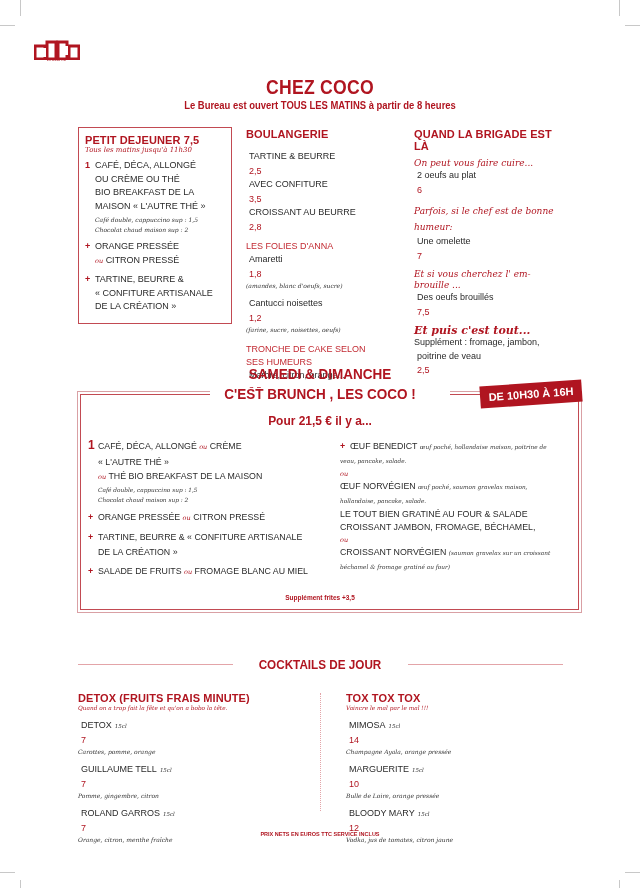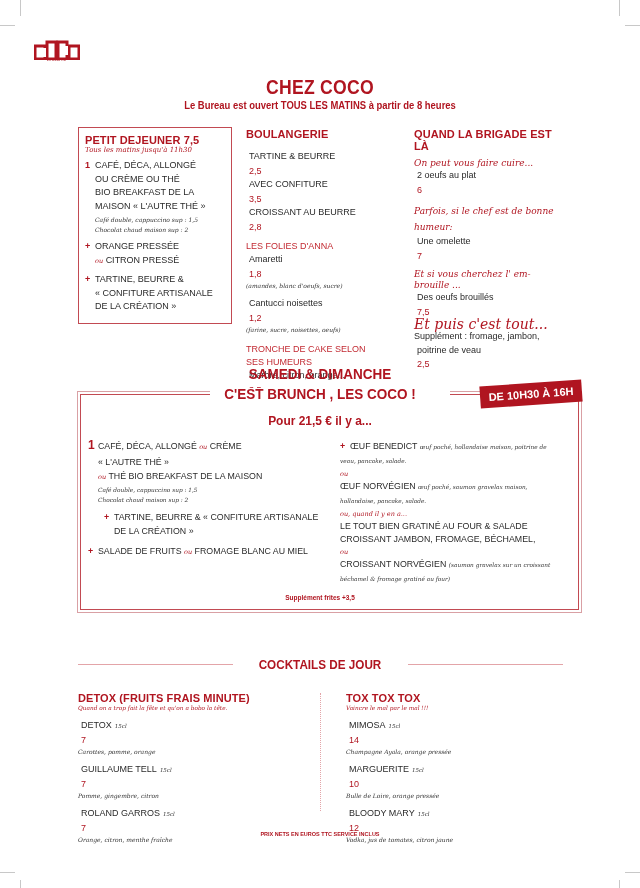--- a/index.html
+++ b/index.html
@@ -157,21 +157,21 @@
       <span class="lbl">Une omelette</span>
       <span class="dots"></span>
       <span class="price">7</span>
     </div>
   <div class="script" style="font-size:9px;line-height:11px;margin-top:6px;">Et si vous  cherchez l' em-brouille ...</div>
   <div class="row">
       <span class="lbl">Des oeufs brouillés</span>
       <span class="dots"></span>
       <span class="price">7,5</span>
     </div>
-  <div class="script" style="font-size:14px;line-height:11px;">Et puis c'est tout...</div>
+  <div class="script" style="font-size:11px;line-height:11px;margin-top:6px;font-weight:bold;">Et puis c'est tout...</div>
   <div class="row">
       <span class="lbl">Supplément : fromage, jambon,</span>
     </div>
   <div class="row">
       <span class="lbl">poitrine de veau</span>
       <span class="dots"></span>
       <span class="price">2,5</span>
     </div>
 </div>
 
@@ -184,38 +184,40 @@
 <div class="price-line">Pour 21,5 € il y a...</div>
 
 <div class="brunch-left">
   <div class="bl">
     <span class="bullet" style="font-size:12px;">1</span><span>CAFÉ, DÉCA, ALLONGÉ</span> <span class="ou">ou</span> <span>CRÈME</span>
     <div class="ind">« L'AUTRE THÉ »</div>
     <div class="ind"><span class="ou">ou</span> <span>THÉ BIO BREAKFAST DE LA MAISON</span></div>
     <div class="ind desc" style="line-height:10px;">Café double, cappuccino sup : 1,5</div>
     <div class="ind desc" style="line-height:10px;">Chocolat chaud maison sup : 2</div>
   </div>
-  <div class="bl" style="margin-top:5px;margin-left:16px;">
+  <div class="bl" style="margin-top:5px;">
+    <span class="bullet">+</span><span>ORANGE PRESSÉE</span> <span class="ou">ou</span> <span>CITRON PRESSÉ</span>
+  </div>
+  <div class="bl" style="margin-top:5px;">
     <span class="bullet">+</span><span>TARTINE, BEURRE &amp; « CONFITURE ARTISANALE</span>
     <div class="ind">DE LA CRÉATION »</div>
   </div>
   <div class="bl" style="margin-top:5px;">
     <span class="bullet">+</span><span>SALADE DE FRUITS</span> <span class="ou">ou</span> <span>FROMAGE BLANC AU MIEL</span>
   </div>
 </div>
 
 <div class="brunch-right">
   <div class="bl" style="line-height:13px;">
     <span class="bullet">+</span><span>ŒUF BENEDICT</span> <span class="desc">œuf poché, hollandaise maison, poitrine de veau, pancake, salade.</span>
   </div>
   <div class="ou" style="line-height:12px;">ou</div>
   <div class="bl" style="line-height:13px;">
     <span>ŒUF NORVÉGIEN</span> <span class="desc">œuf poché, saumon gravelax maison, hollandaise, pancake, salade.</span>
   </div>
-  <div class="ou" style="line-height:12px;">ou, quand il y en a...</div>
   <div class="bl" style="line-height:13px;">LE TOUT BIEN GRATINÉ AU FOUR &amp; SALADE</div>
   <div class="bl" style="line-height:13px;">CROISSANT JAMBON, FROMAGE, BÉCHAMEL,</div>
   <div class="ou" style="line-height:12px;">ou</div>
   <div class="bl" style="line-height:13px;">
     <span>CROISSANT NORVÉGIEN</span> <span class="desc">(saumon gravelax sur un croissant béchamel &amp; fromage gratiné au four)</span>
   </div>
 </div>
 
 <div class="frites">Supplément frites +3,5</div>
 

